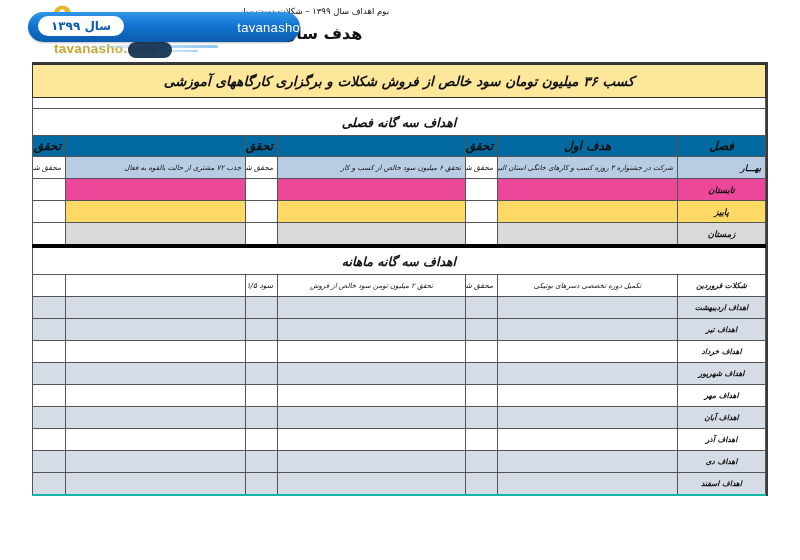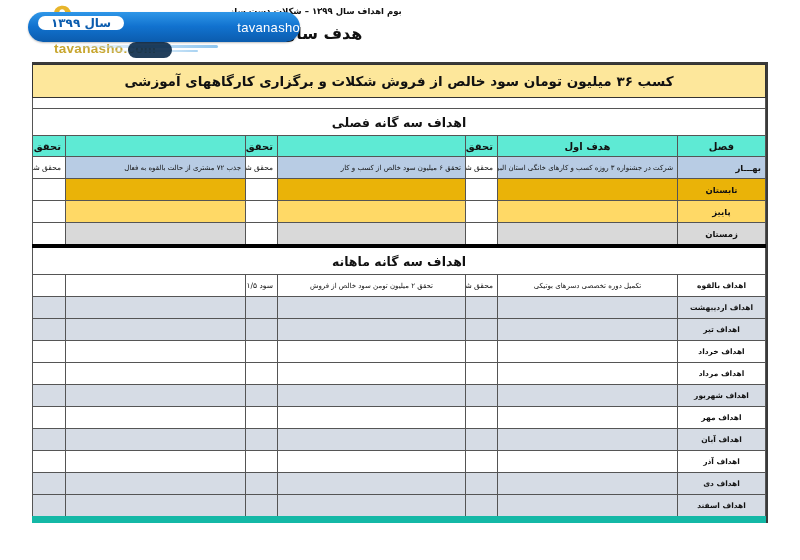--- a/index.html
+++ b/index.html
@@ -16,60 +16,60 @@
         display:flex;flex-direction:column;align-items:center;justify-content:center;}
   .logo-main{position:relative;display:flex;align-items:center;justify-content:center;gap:2px;}
   .logo-word{font-size:20px;font-weight:bold;color:#d4a017;letter-spacing:-1px;line-height:1;}
   .logo-mark{font-size:30px;color:#e8b52b;font-weight:bold;line-height:.8;
              transform:translateY(-3px) rotate(-8deg);}
   .logo-tag{font-size:5.5px;color:#b08a14;margin-top:1px;letter-spacing:.2px;}
   .logo-url{font-size:13.5px;color:#c8a62f;font-weight:bold;letter-spacing:.3px;margin-top:1px;
             font-family:"Liberation Sans",sans-serif;}
 
   .head-titles{position:absolute;left:0;right:200px;top:6px;text-align:center;}
-  .head-sub{font-size:8.5px;font-weight:bold;color:#111;padding-left:12px;}
+  .head-sub{font-size:8.5px;font-weight:normal;color:#111;padding-left:12px;}
   .head-main{font-size:16px;font-weight:bold;color:#111;margin-top:8px;}
 
   .brand{position:absolute;left:28px;top:12px;width:272px;height:30px;}
   .brand-pill{position:absolute;inset:0;border-radius:15px;
       background:linear-gradient(180deg,#2f97e8 0%,#1172cf 48%,#0b5cae 100%);
       box-shadow:0 1px 2px rgba(0,0,0,.25);display:flex;align-items:center;}
   .brand-name{color:#fff;font-size:13px;font-weight:normal;
       font-family:"Liberation Sans",sans-serif;letter-spacing:.3px;direction:ltr;}
-  .brand-badge{position:absolute;left:10px;top:4px;height:14px;min-width:86px;border-radius:11px;
+  .brand-badge{position:absolute;left:10px;top:4px;height:20px;min-width:86px;border-radius:11px;
       background:#fff;display:flex;align-items:center;justify-content:center;
       color:#0b5cae;font-size:12px;font-weight:bold;}
   .brand-streak{position:absolute;left:40px;top:33px;width:150px;height:3px;
       background:linear-gradient(90deg,rgba(255,255,255,0) 0%,#bcdcf5 60%,#8fc6ef 100%);
       border-radius:2px;}
   .brand-streak2{position:absolute;left:70px;top:38px;width:100px;height:2px;
       background:linear-gradient(90deg,rgba(255,255,255,0) 0%,#cfe6f8 70%,#a9d3f2 100%);
       border-radius:2px;}
   .brand-dot{position:absolute;left:100px;top:30px;width:44px;height:16px;border-radius:8px;
       background:#0a2a4a;opacity:.9;}
 
   
   .sheet{position:absolute;right:32px;top:62px;width:736px;border:2px solid #3a3a3a;
-         border-bottom:none;box-sizing:border-box;}
+         border-bottom:none;box-sizing:border-box;font-style:italic;}
   table{border-collapse:collapse;width:100%;table-layout:fixed;}
   td{border:1px solid #555;font-size:7.5px;color:#111;height:21px;padding:0 4px;
      text-align:center;vertical-align:middle;overflow:hidden;white-space:nowrap;}
   .banner{background:#fde79b;font-size:13.5px;font-weight:bold;height:32px;border:1px solid #333;}
   .spacer{height:10px;border-left:1px solid #555;border-right:1px solid #555;
           border-top:1px solid #555;border-bottom:1px solid #555;background:#fff;}
   .section{font-size:12.5px;font-weight:bold;height:26px;background:#fff;}
-  .hdr{background:#5eead4;font-weight:bold;font-size:10px;height:20px;}
+  .hdr{background:#0369a1;font-weight:bold;font-size:12px;height:20px;}
   .rowlabel{font-weight:bold;font-size:8.5px;}
   .mlabel{font-weight:bold;font-size:7.5px;}
   .goal{font-size:7px;}
   .bar-thick{border-top:4px solid #000000;}
-  .bar-bottom{border-bottom:7px solid #14b8a6;}
+  .bar-bottom{border-bottom:2px solid #14b8a6;}
 
   .c-blue{background:#b8cce4;text-align:right;}
-  .c-green{background:#eab308;}
+  .c-green{background:#ec4899;}
   .c-yellow{background:#ffd966;}
   .c-gray{background:#d9d9d9;margin-top:16px;}
   .c-mrow{background:#d6dce5;}
   .c-white{background:#ffffff;}
 </style>
 </head>
 <body>
 
 <div class="page">
 
@@ -171,21 +171,21 @@
           <td class="c-white"></td>
           <td class="goal c-gray"></td>
           <td class="c-white"></td>
         </tr>
 
         <tr>
           <td class="section bar-thick" colspan="7">اهداف سه گانه ماهانه</td>
         </tr>
 
         <tr>
-          <td class="mlabel c-white">اهداف بالقوه</td>
+          <td class="mlabel c-white">شکلات فروردین</td>
           <td class="goal c-white">تکمیل دوره تخصصی دسرهای بوتیکی</td>
           <td class="c-white">محقق شد</td>
           <td class="goal c-white">تحقق ۲ میلیون تومن سود خالص از فروش</td>
           <td class="c-white">سود ۱/۵</td>
           <td class="goal c-white"></td>
           <td class="c-white"></td>
         </tr>
         <tr>
           <td class="mlabel c-mrow">اهداف اردیبهشت</td>
           <td class="goal c-mrow"></td>
@@ -199,29 +199,20 @@
           <td class="mlabel c-mrow">اهداف تیر</td>
           <td class="goal c-mrow"></td>
           <td class="c-mrow"></td>
           <td class="goal c-mrow"></td>
           <td class="c-mrow"></td>
           <td class="goal c-mrow"></td>
           <td class="c-mrow"></td>
         </tr>
         <tr>
           <td class="mlabel c-white">اهداف خرداد</td>
-          <td class="goal c-white"></td>
-          <td class="c-white"></td>
-          <td class="goal c-white"></td>
-          <td class="c-white"></td>
-          <td class="goal c-white"></td>
-          <td class="c-white"></td>
-        </tr>
-        <tr>
-          <td class="mlabel c-white">اهداف مرداد</td>
           <td class="goal c-white"></td>
           <td class="c-white"></td>
           <td class="goal c-white"></td>
           <td class="c-white"></td>
           <td class="goal c-white"></td>
           <td class="c-white"></td>
         </tr>
         <tr>
           <td class="mlabel c-mrow">اهداف شهریور</td>
           <td class="goal c-mrow"></td>

